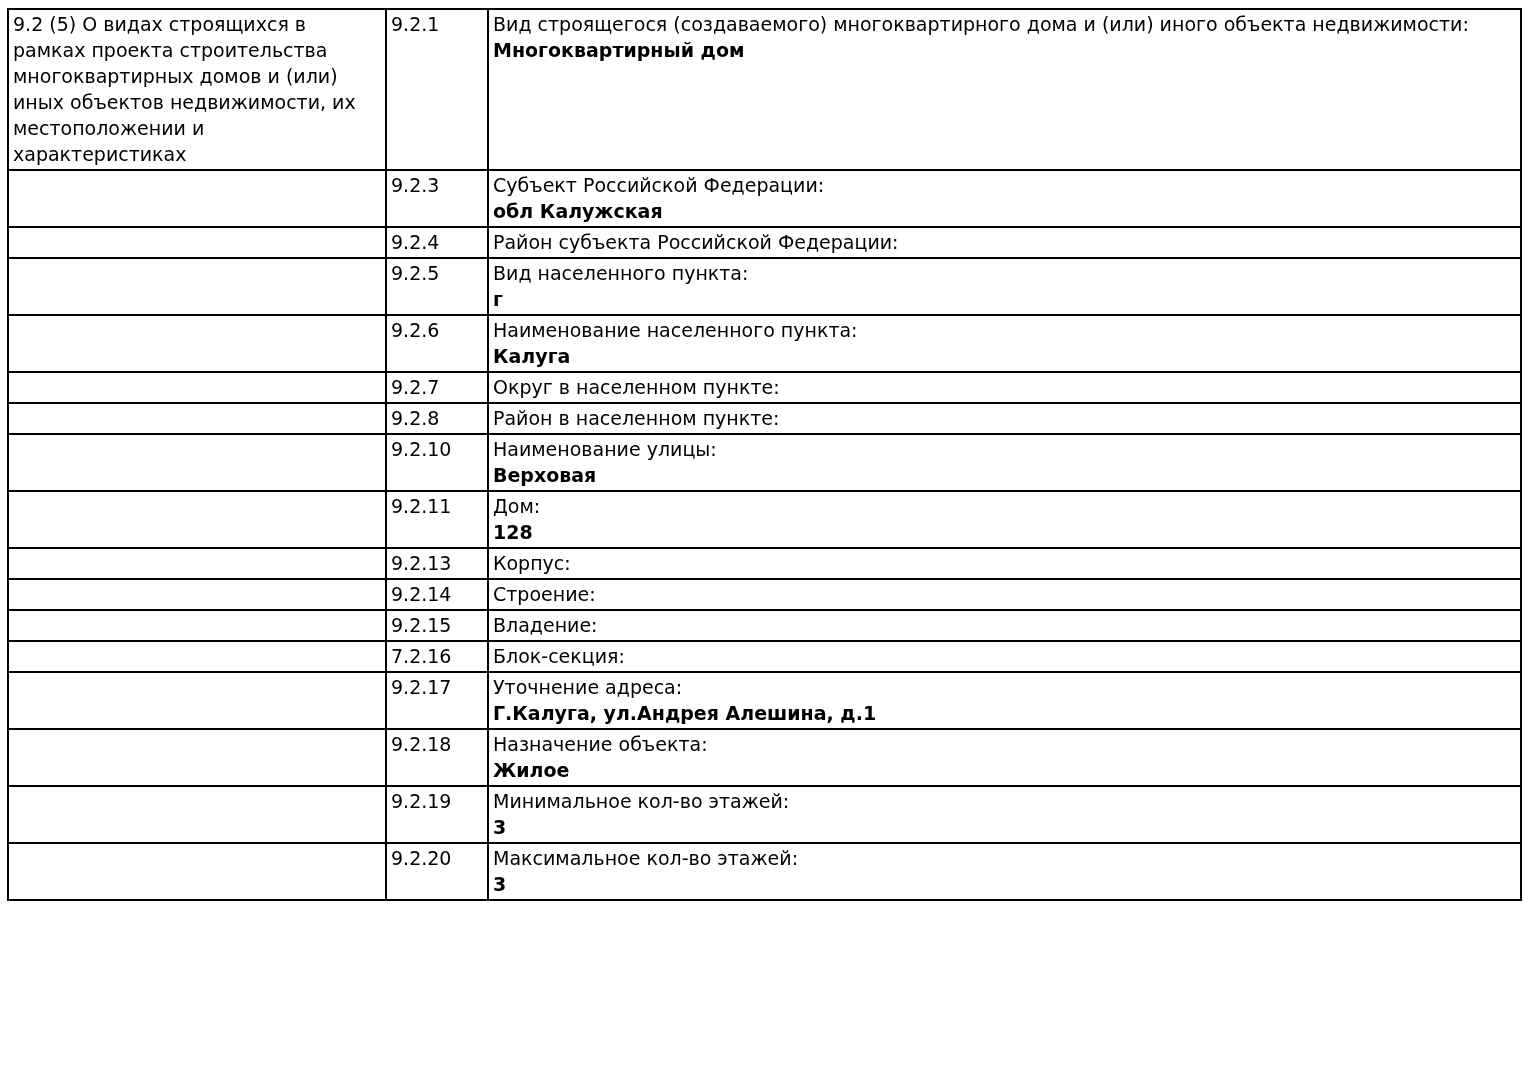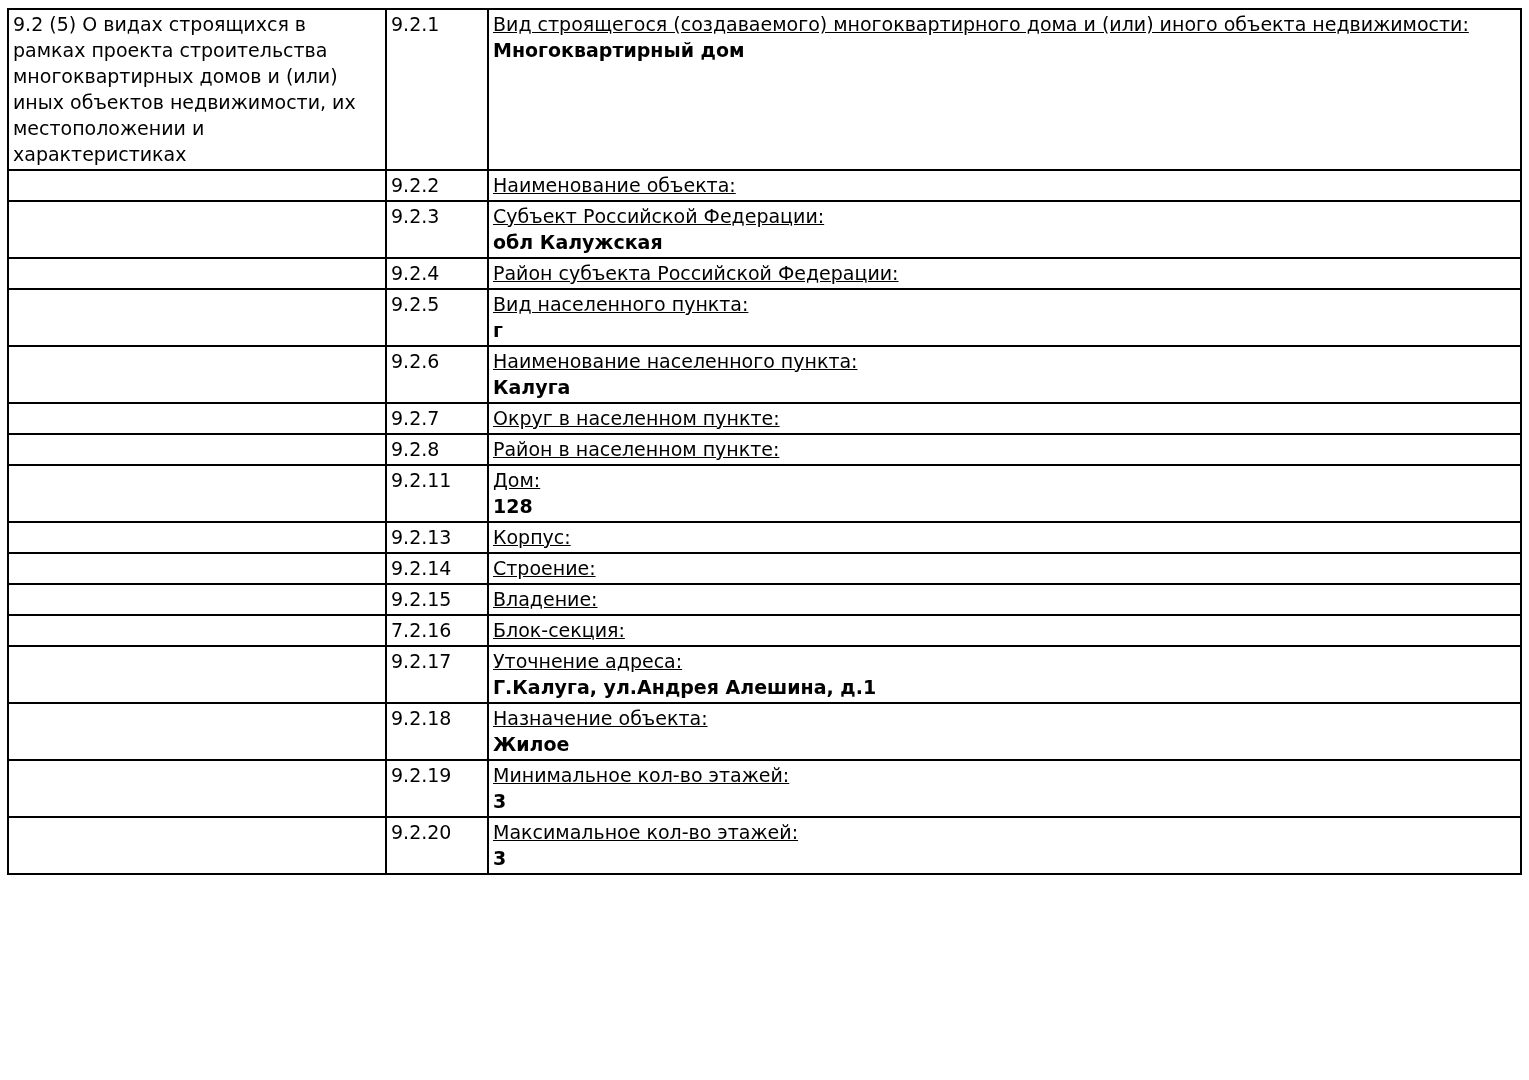--- a/index.html
+++ b/index.html
@@ -31,21 +31,20 @@
     word-wrap: break-word;
   }
   td.col-section {
     vertical-align: top;
   }
   td.col-num {
     vertical-align: middle;
   }
   .field-label {
     font-weight: normal;
-    text-decoration: underline;
   }
   .field-value {
     font-weight: bold;
   }
 </style>
 </head>
 <body>
 
 <div class="page">
   <table class="decl-table">
@@ -54,28 +53,20 @@
       <col style="width:102px">
       <col>
     </colgroup>
     <tbody id="table-body">
         <tr>
     <td class="col-section">9.2 (5) О видах строящихся в рамках проекта строительства многоквартирных домов и (или) иных объектов недвижимости, их местоположении и характеристиках</td>
     <td class="col-num">9.2.1</td>
     <td class="col-content">
       <div class="field-label">Вид строящегося (создаваемого) многоквартирного дома и (или) иного объекта недвижимости:</div>
       <div class="field-value">Многоквартирный дом</div>
-    </td>
-  </tr>
-        <tr>
-    <td class="col-section"></td>
-    <td class="col-num">9.2.2</td>
-    <td class="col-content">
-      <div class="field-label">Наименование объекта:</div>
-
     </td>
   </tr>
         <tr>
     <td class="col-section"></td>
     <td class="col-num">9.2.3</td>
     <td class="col-content">
       <div class="field-label">Субъект Российской Федерации:</div>
       <div class="field-value">обл Калужская</div>
     </td>
   </tr>
@@ -110,20 +101,28 @@
       <div class="field-label">Округ в населенном пункте:</div>
 
     </td>
   </tr>
         <tr>
     <td class="col-section"></td>
     <td class="col-num">9.2.8</td>
     <td class="col-content">
       <div class="field-label">Район в населенном пункте:</div>
 
+    </td>
+  </tr>
+        <tr>
+    <td class="col-section"></td>
+    <td class="col-num">9.2.10</td>
+    <td class="col-content">
+      <div class="field-label">Наименование улицы:</div>
+      <div class="field-value">Верховая</div>
     </td>
   </tr>
         <tr>
     <td class="col-section"></td>
     <td class="col-num">9.2.11</td>
     <td class="col-content">
       <div class="field-label">Дом:</div>
       <div class="field-value">128</div>
     </td>
   </tr>

